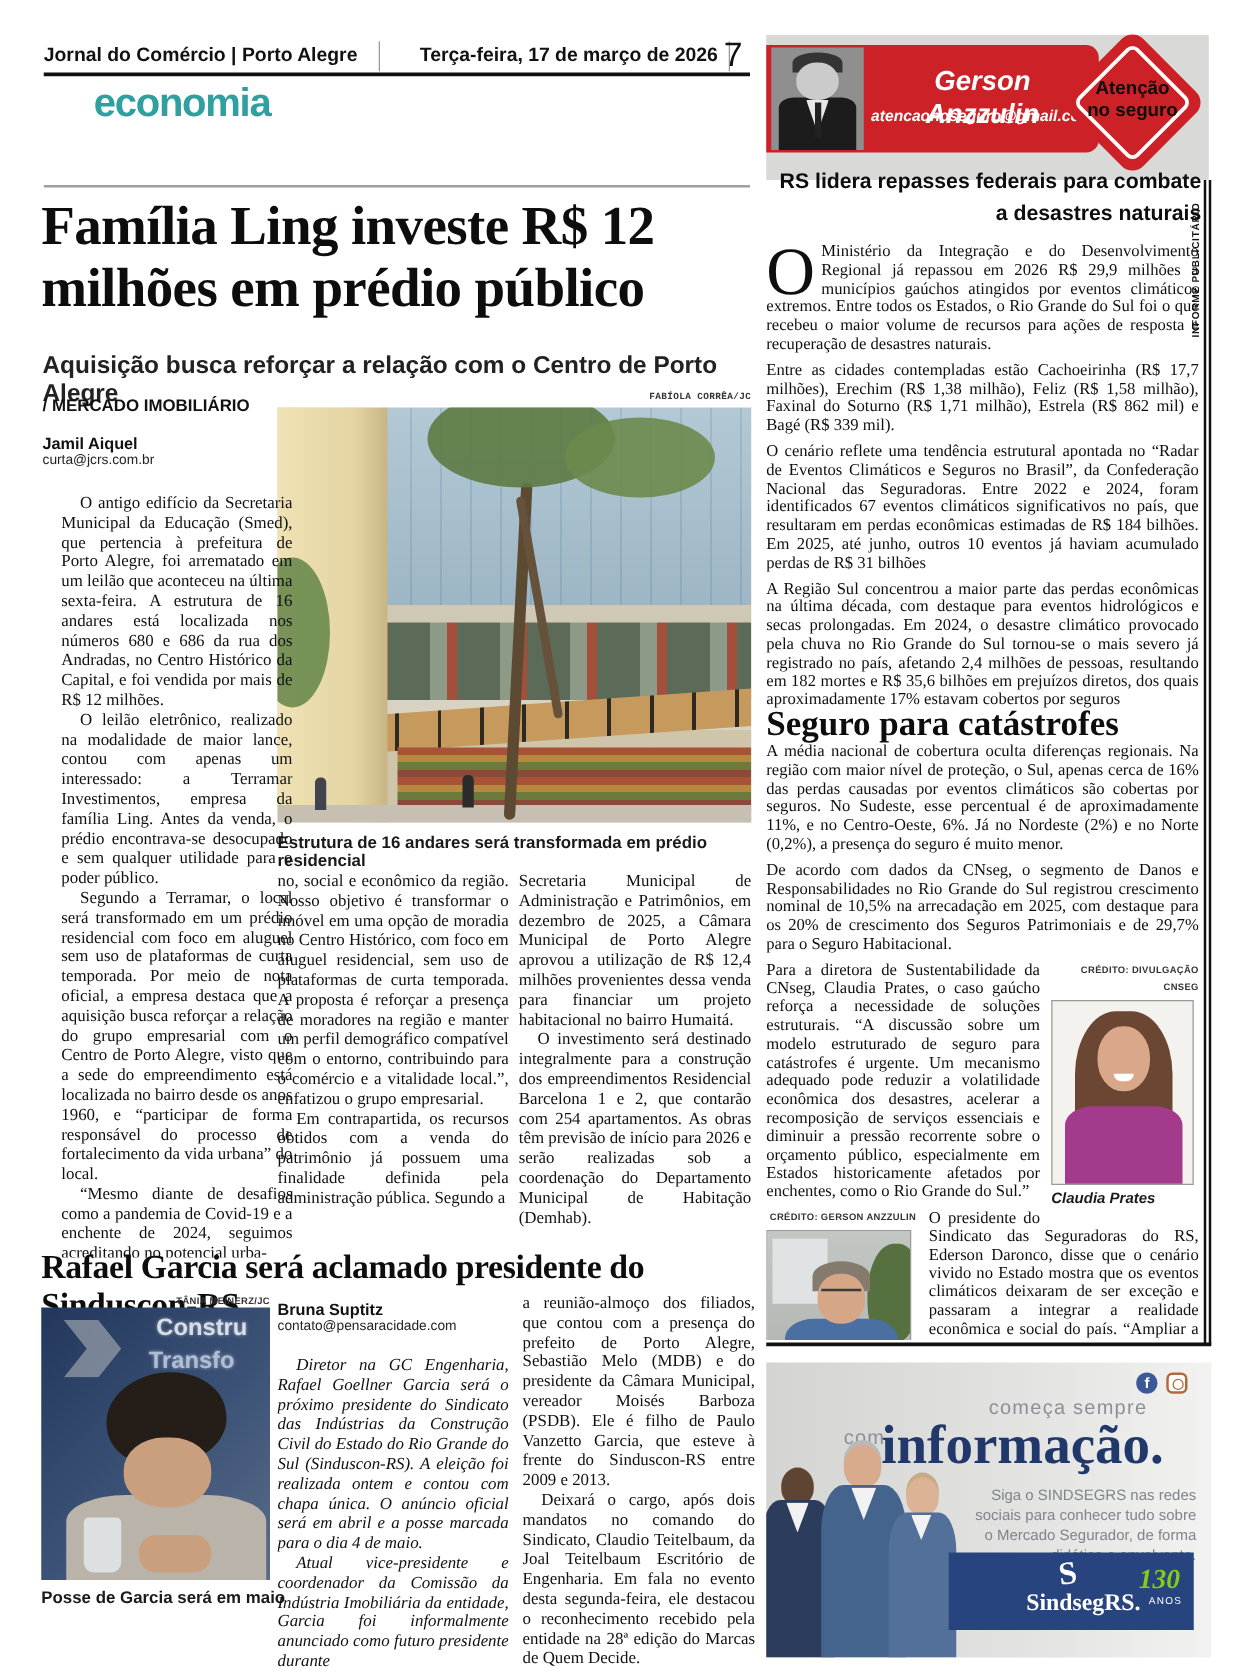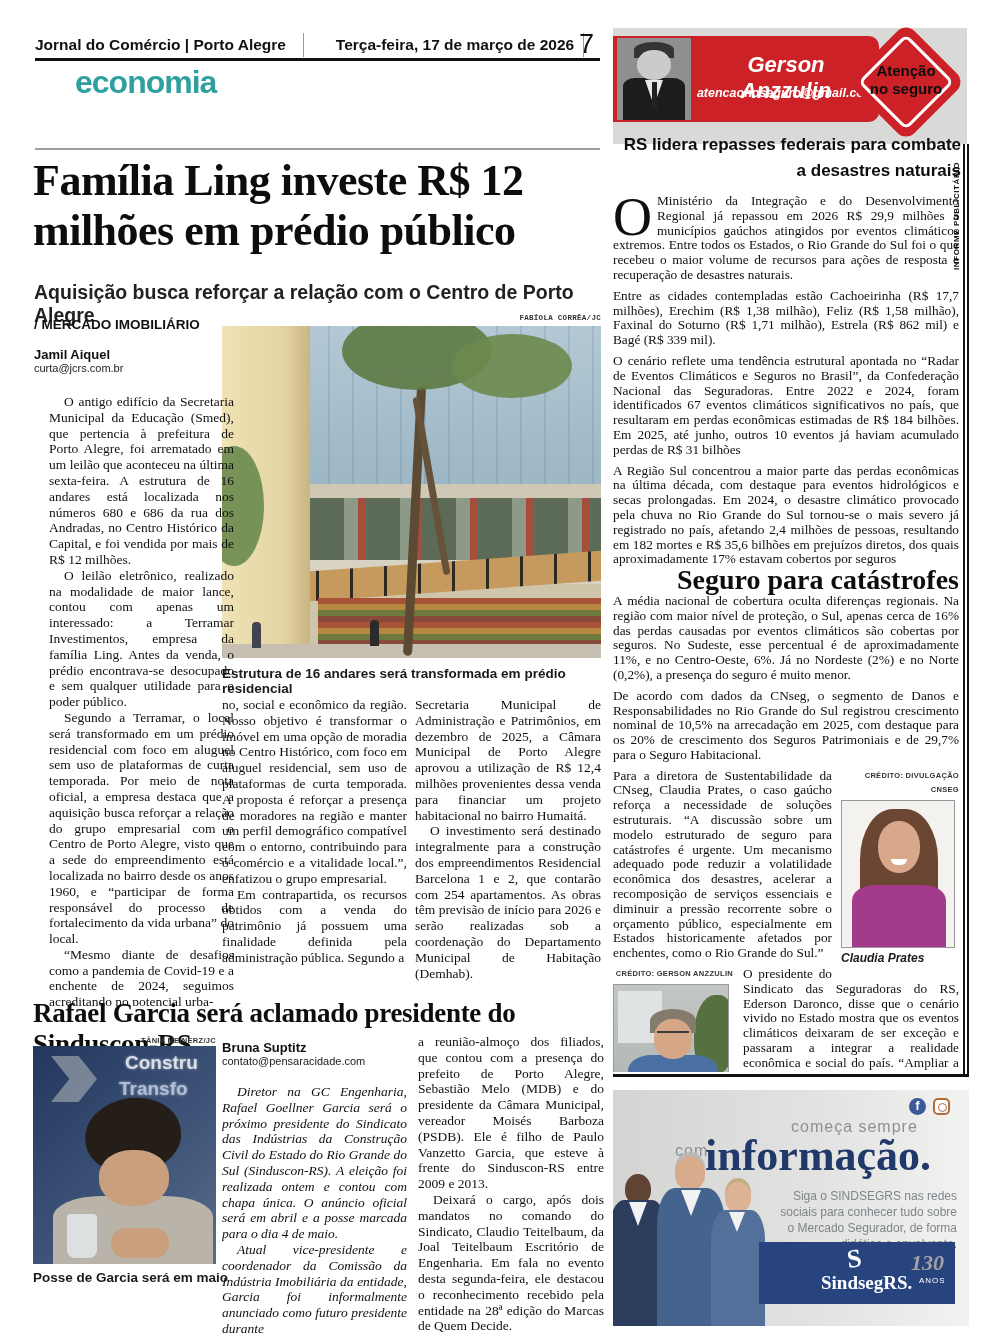--- a/index.html
+++ b/index.html
@@ -122,21 +122,21 @@
         writing-mode:vertical-rl; transform:rotate(180deg);
         font-family:"Liberation Sans", sans-serif; font-weight:bold; font-size:8px; letter-spacing:.6px; color:#111; }
   .ins-dbl-border { position:absolute; left:963px; top:144px; width:6px; height:932px;
         border-left:2px solid #111; border-right:2px solid #111; }
   .ins-headline { position:absolute; left:613px; top:132px; width:348px; text-align:right;
         font-family:"Liberation Sans", sans-serif; font-weight:bold; font-size:17px; line-height:26px; color:#0d0d0d; }
   .ins-body { position:absolute; left:613px; top:194px; width:346px; height:878px; overflow:hidden;
         text-align:justify; font-size:13.3px; line-height:14.8px; color:#0f0f0f; }
   .ins-body p { margin-bottom:6px; }
   .dropcap { float:left; font-size:54px; line-height:42px; font-weight:400; padding:2px 5px 0 0; }
-  .ins-sub { text-align:right; font-weight:bold; font-size:28px; margin:4px 0 6px 0; color:#0d0d0d; }
+  .ins-sub { text-align:left; font-weight:bold; font-size:28px; margin:4px 0 6px 0; color:#0d0d0d; }
   .fig { font-family:"Liberation Sans", sans-serif; }
   .fig .credit { margin-bottom:2px; }
   .fig .fig-cap { font-weight:bold; font-style:italic; font-size:12px; color:#1a1a1a; margin-top:3px; }
   .fig-claudia { float:right; width:118px; margin:0 0 4px 9px; }
   .fig-ederson { float:left; width:120px; margin:0 10px 4px 0; }
   .img-claudia { width:114px; height:148px; border:1px solid #999; position:relative; background:#f4f2ef; overflow:hidden; }
   .cl-hair { position:absolute; left:18px; top:8px; width:78px; height:120px; background:#6b4632; border-radius:42% 42% 34% 34%; }
   .cl-face { position:absolute; left:36px; top:20px; width:42px; height:52px; background:#d9a88a; border-radius:48%; }
   .cl-smile { position:absolute; left:49px; top:58px; width:16px; height:6px; background:#fff; border-radius:0 0 8px 8px; }
   .cl-blouse { position:absolute; left:10px; top:84px; width:94px; height:64px; background:#a43a8b; border-radius:24% 24% 0 0; }
@@ -161,21 +161,21 @@
   .ad-c2 { position:absolute; left:62px; top:52px; font-size:16px; color:#8b9096; letter-spacing:1px; }
   .ad-t2 { position:absolute; left:92px; top:40px; font-family:"Liberation Serif", serif;
         font-weight:bold; font-size:44px; color:#21386b; }
   .ad-body { position:absolute; left:158px; top:98px; width:186px; text-align:right;
         font-size:12px; line-height:16px; color:#7e858b; }
   .ad-band { position:absolute; left:146px; top:152px; width:196px; height:62px; background:#27447f; }
   .ad-brand { position:absolute; left:62px; top:30px; color:#fff; font-family:"Liberation Serif", serif;
         font-weight:bold; font-size:19px; }
   .ad-swan { position:absolute; left:88px; top:2px; color:#fff; font-family:"Liberation Serif", serif;
         font-weight:bold; font-size:26px; transform:rotate(-8deg); }
-  .ad-130 { position:absolute; left:152px; top:8px; color:#a3a3a3; font-family:"Liberation Serif", serif;
+  .ad-130 { position:absolute; left:152px; top:8px; color:#84cc16; font-family:"Liberation Serif", serif;
         font-weight:bold; font-size:22px; font-style:italic; }
   .ad-anos { position:absolute; left:160px; top:34px; color:#fff; font-size:8px; letter-spacing:1px;
         text-transform:uppercase; }
   .ad-fb { position:absolute; left:296px; top:8px; width:17px; height:17px; border-radius:50%;
         background:#3b5998; color:#fff; font-weight:bold; font-size:12px; text-align:center; line-height:17px; }
   .ad-ig { position:absolute; left:320px; top:8px; width:17px; height:17px; border-radius:5px;
         border:2px solid #b06a3c; background:#fff; }
   .ad-ig::after { content:""; position:absolute; left:3px; top:3px; width:7px; height:7px;
         border:1.5px solid #b06a3c; border-radius:50%; }
   .ad-p { position:absolute; bottom:0; }

